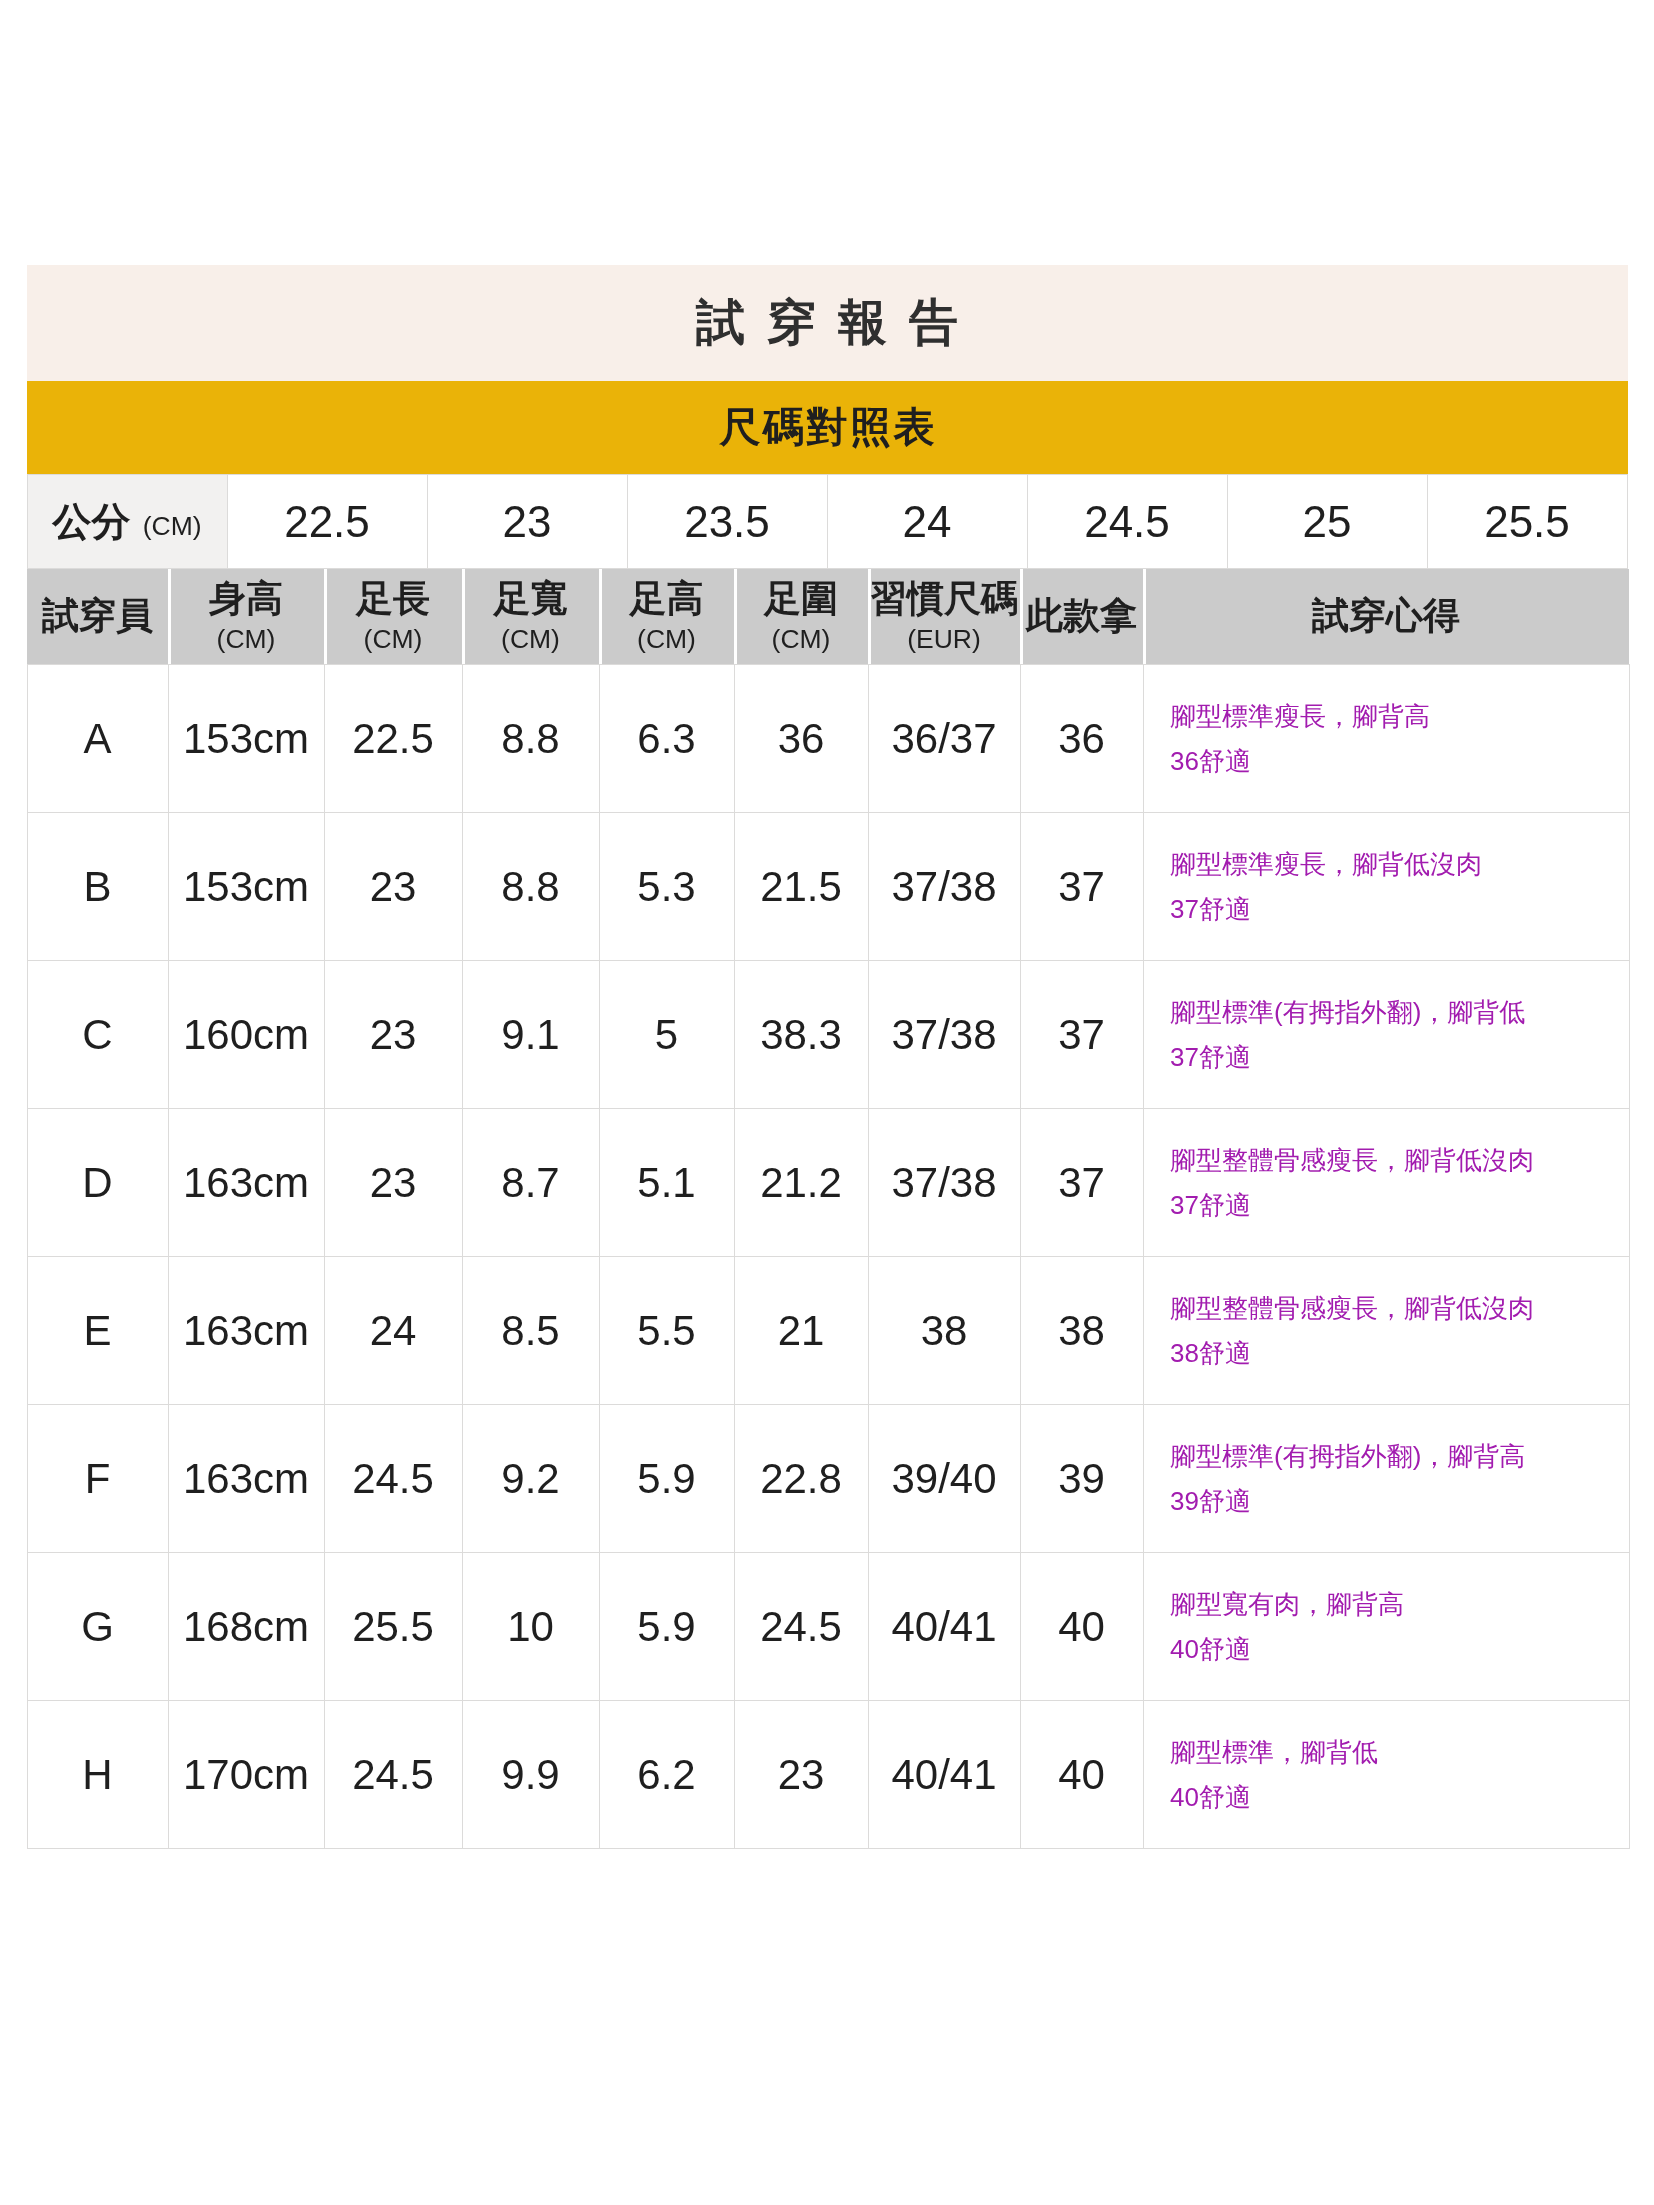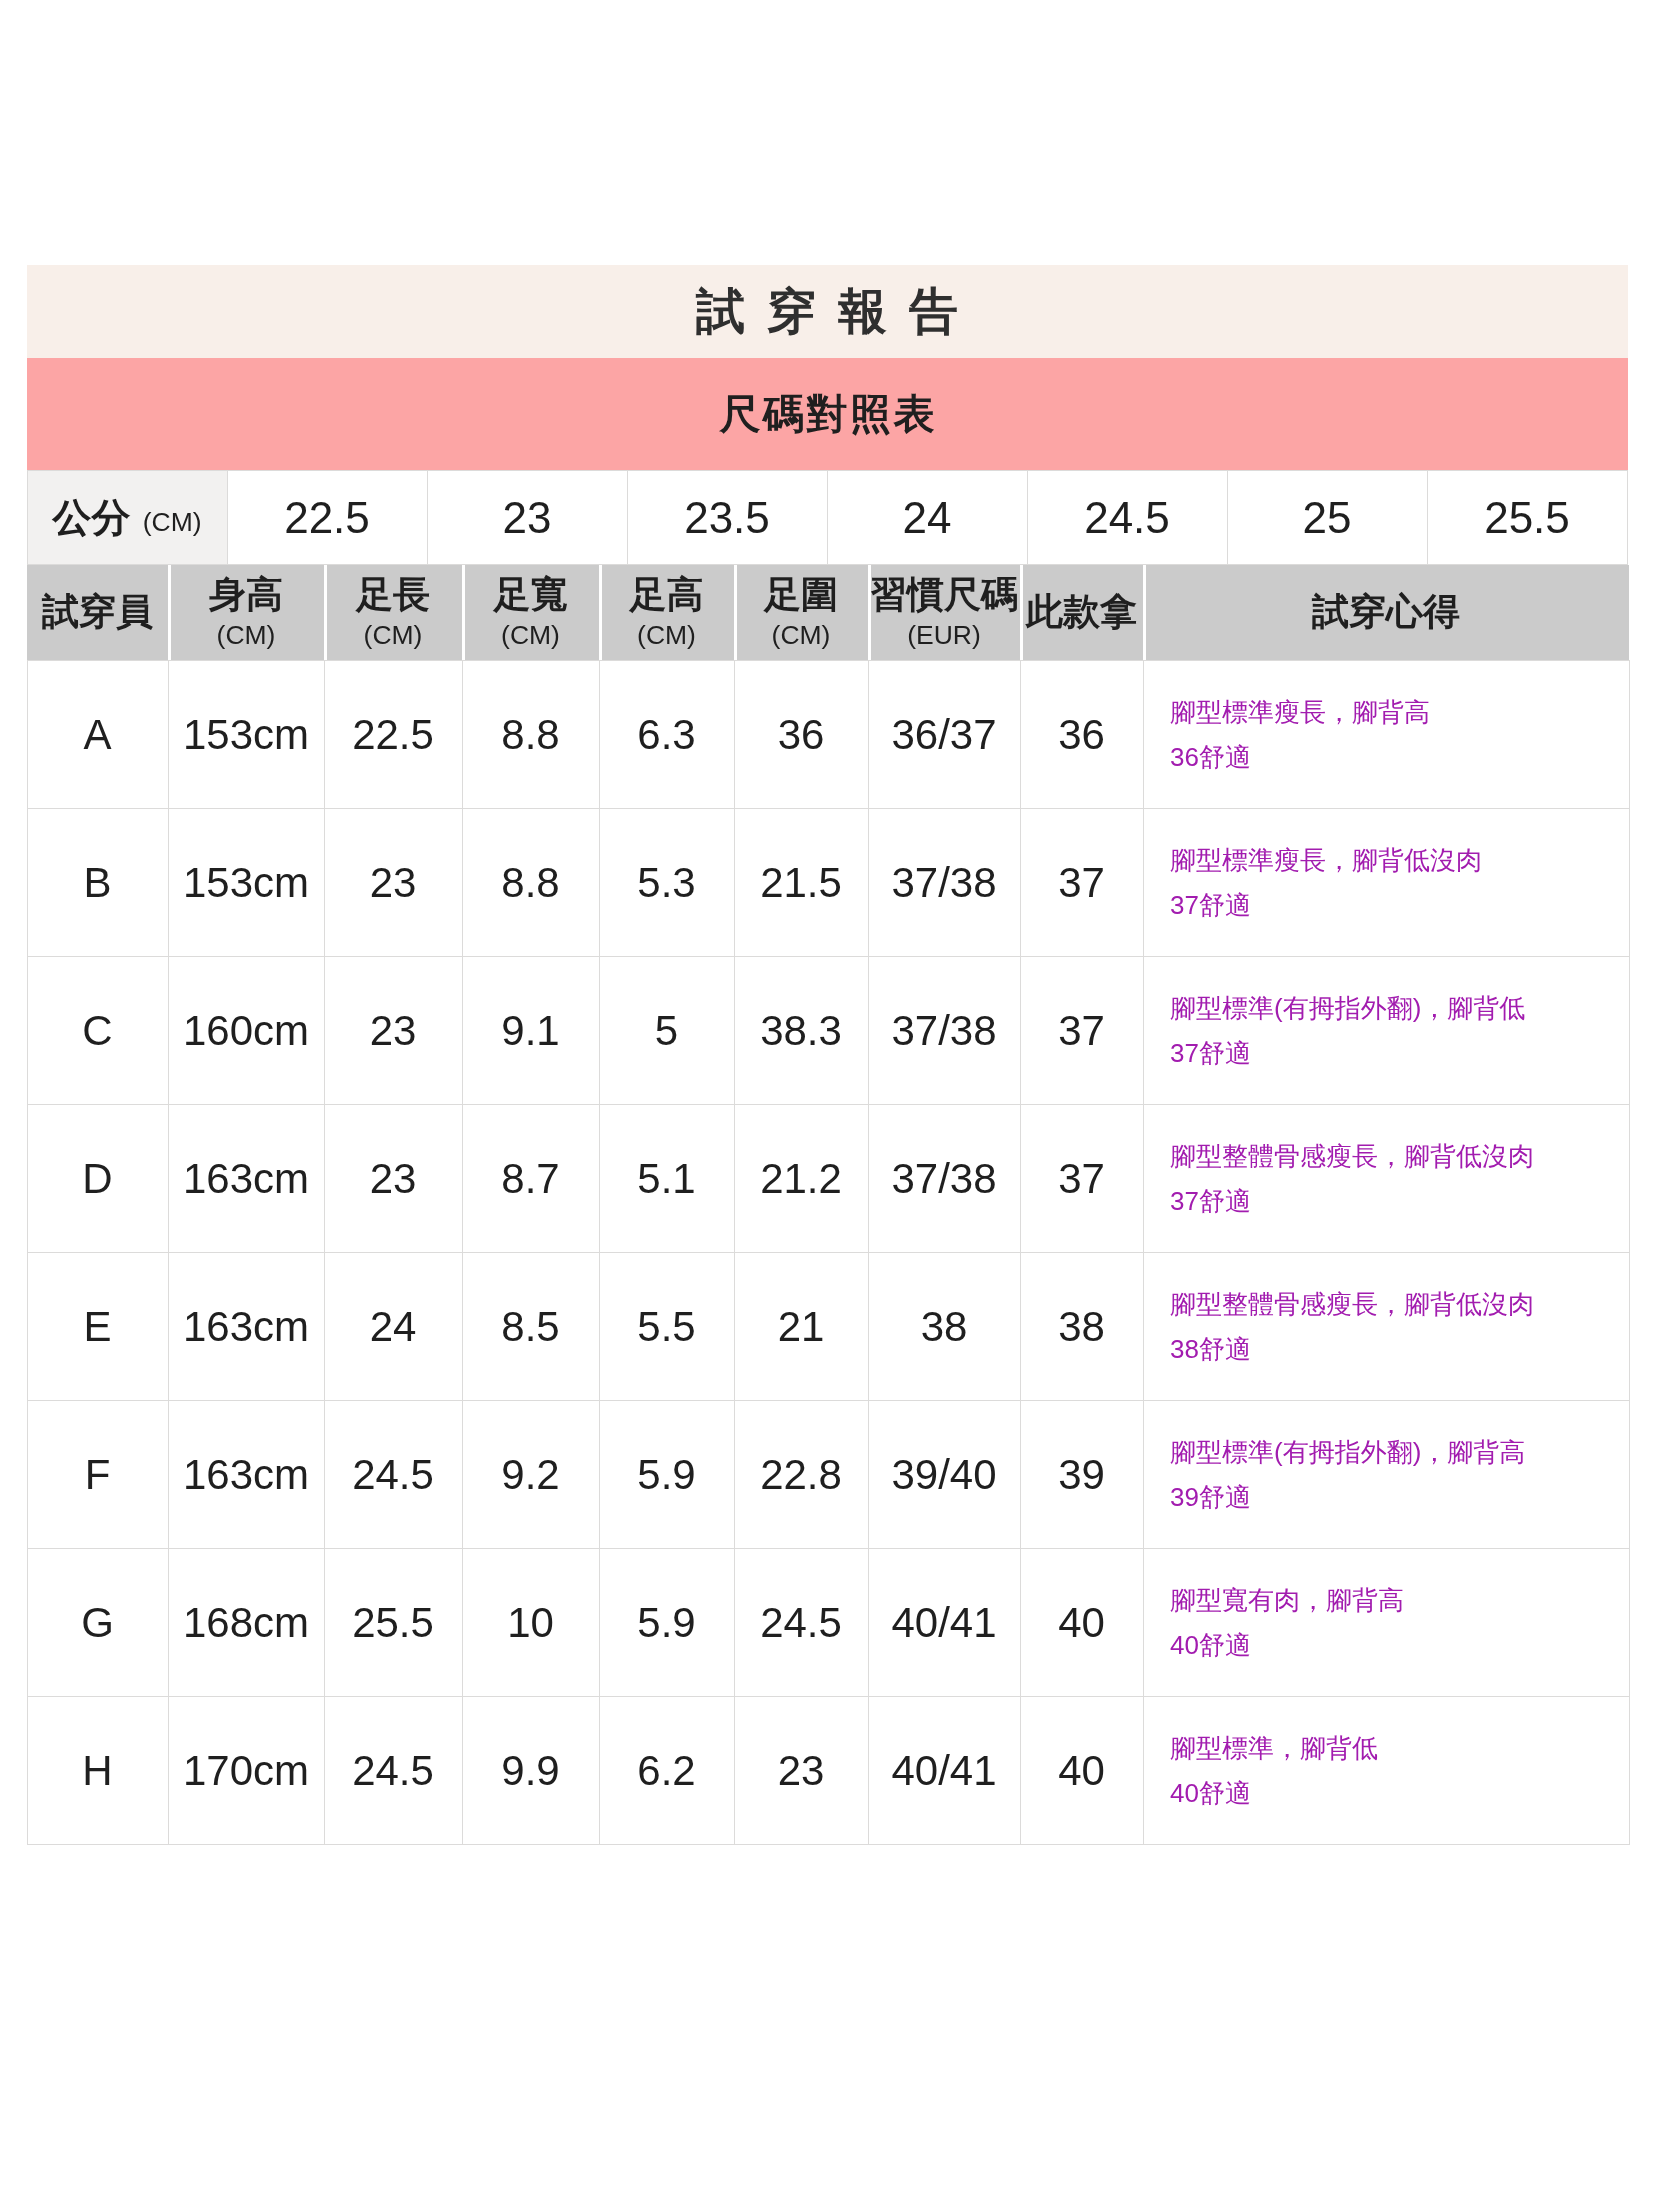--- a/index.html
+++ b/index.html
@@ -7,29 +7,29 @@
     width:1654px; height:2206px;
     background:#ffffff;
     font-family:"Liberation Sans","DejaVu Sans",sans-serif;
     color:#222222;
     position:relative;
   }
   .content { position:absolute; top:265px; left:26.5px; width:1601px; }
 
   
   .title-band {
-    height:93px; background:#f8efe9;
+    height:116px; background:#f8efe9;
     display:flex; align-items:center; justify-content:center;
   }
   .title-band .t {
     font-size:49px; font-weight:700; color:#2f2f2f;
     letter-spacing:0.45em; margin-right:-0.45em;
   }
   .subtitle-band {
-    height:112px; background:#fca5a5;
+    height:93px; background:#eab308;
     display:flex; align-items:center; justify-content:center;
   }
   .subtitle-band .t {
     font-size:41px; font-weight:700; color:#1f1f1f;
     letter-spacing:0.06em; margin-right:-0.06em;
   }
 
   
   table { border-collapse:collapse; width:1601px; table-layout:fixed; }
   td { padding:0; }

